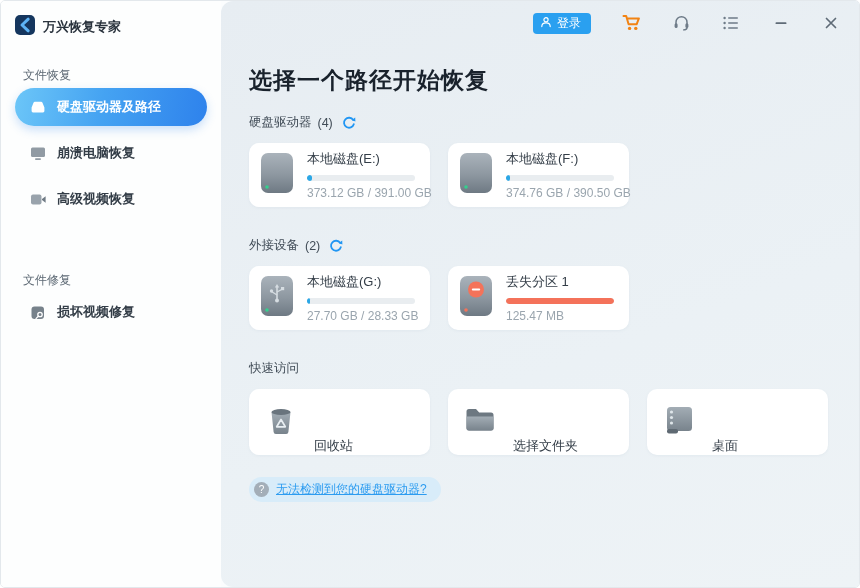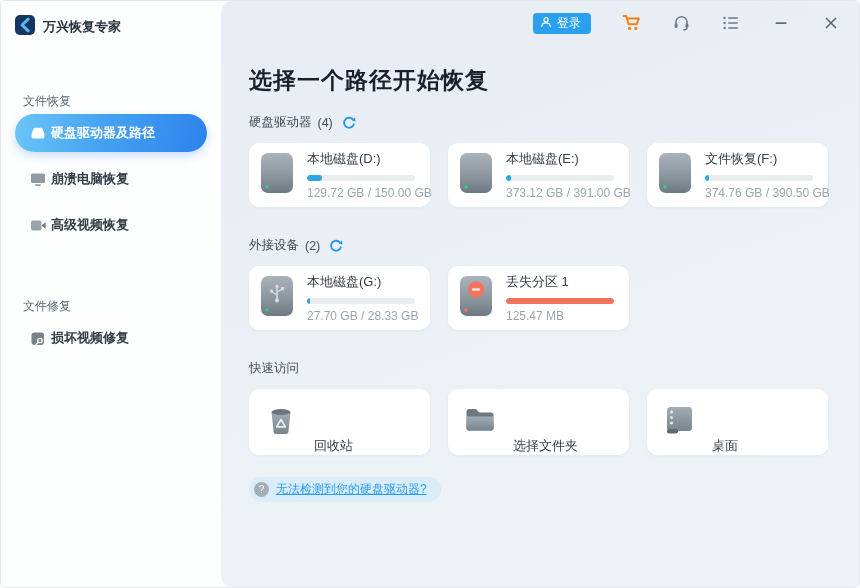--- a/index.html
+++ b/index.html
@@ -5,23 +5,23 @@
   * { margin:0; padding:0; box-sizing:border-box; }
   html,body { width:860px; height:588px; background:#fff; font-family:"Liberation Sans", sans-serif; }
   .window {
     width:860px; height:588px; display:flex; border-radius:5px; overflow:hidden;
     border:1px solid #e3e8ec; background:#fbfdfe;
   }
   
   .sidebar { width:220px; background:#fdfefe; flex:none; padding-top:10px; position:relative; z-index:2; }
   .logo-row { display:flex; align-items:center; gap:8px; padding:4px 0 0 14px; }
   .logo-title { font-size:13px; font-weight:bold; color:#2a333d; }
-  .side-section-label { font-size:12px; color:#5d6974; padding:0 0 0 22px; margin-top:54px; }
+  .side-section-label { font-size:12px; color:#5d6974; padding:0 0 0 22px; margin-top:28px; }
   .side-section-label.second { margin-top:54px; }
-  .nav-item { display:flex; align-items:center; gap:4px; height:38px; margin:4px 14px 0 14px; padding-left:14px; border-radius:19px; cursor:pointer; }
+  .nav-item { display:flex; align-items:center; gap:10px; height:38px; margin:4px 14px 0 14px; padding-left:14px; border-radius:19px; cursor:pointer; }
   .nav-item .nav-label { font-size:13px; font-weight:bold; color:#333d47; }
   .nav-item.active { background:linear-gradient(100deg,#6cc6f8 0%,#45a3f2 45%,#2e82ec 100%); box-shadow:0 4px 10px rgba(46,130,236,.25); }
   .nav-item.active .nav-label { color:#ffffff; }
   .nav-item + .nav-item { margin-top:8px; }
   .nav-icon { width:18px; height:17px; display:flex; align-items:center; justify-content:center; flex:none; }
   
   .main { flex:1; background:linear-gradient(160deg,#e7edf2 0%,#ebf1f5 60%,#eef3f6 100%); border-top-left-radius:12px; border-bottom-left-radius:12px; position:relative; overflow:hidden; }
   .topbar { height:38px; display:flex; align-items:center; justify-content:flex-end; gap:30px; padding:6px 18px 0 0; }
   .login-btn { display:flex; align-items:center; gap:5px; background:#2aa0f0; border:none; color:#fff; font-size:12px; height:21px; padding:0 10px 0 7px; border-radius:4px; cursor:pointer; font-family:inherit; }
   .tb-icon { width:20px; height:20px; display:flex; align-items:center; justify-content:center; cursor:pointer; }
@@ -181,35 +181,20 @@
           <svg width="14" height="14" viewBox="0 0 14 14">
               <path d="M11.8 8.2 A5 5 0 1 1 11.2 4" fill="none" stroke="#2196f3" stroke-width="1.8" stroke-linecap="round"></path>
               <polygon points="13.2,1.6 13.4,5.5 9.8,4.1" fill="#2196f3"></polygon>
             </svg>
         </span>
       </div>
 
       <div class="grid">
 
 
-        <div class="card drive-card">
-          <span>
-            <svg width="36" height="42" viewBox="0 0 36 42">
-                <rect x="2" y="1" width="32" height="40" rx="7" fill="url(#dg)"></rect>
-                <circle cx="8" cy="35" r="1.8" fill="#35d08e"></circle>
-              </svg>
-          </span>
-          <div class="drive-body">
-            <div class="drive-name">本地磁盘(D:)</div>
-            <div class="bar-track">
-                <div class="bar-fill" style="width: 14%;"></div>
-              </div>
-            <div class="drive-size">129.72 GB / 150.00 GB</div>
-          </div>
-        </div>
 
         <div class="card drive-card">
           <span>
             <svg width="36" height="42" viewBox="0 0 36 42">
                 <rect x="2" y="1" width="32" height="40" rx="7" fill="url(#dg)"></rect>
                 <circle cx="8" cy="35" r="1.8" fill="#35d08e"></circle>
               </svg>
           </span>
           <div class="drive-body">
             <div class="drive-name">本地磁盘(E:)</div>
@@ -221,21 +206,21 @@
         </div>
 
         <div class="card drive-card">
           <span>
             <svg width="36" height="42" viewBox="0 0 36 42">
                 <rect x="2" y="1" width="32" height="40" rx="7" fill="url(#dg)"></rect>
                 <circle cx="8" cy="35" r="1.8" fill="#35d08e"></circle>
               </svg>
           </span>
           <div class="drive-body">
-            <div class="drive-name">文件恢复(F:)</div>
+            <div class="drive-name">本地磁盘(F:)</div>
             <div class="bar-track">
                 <div class="bar-fill" style="width: 4%;"></div>
               </div>
             <div class="drive-size">374.76 GB / 390.50 GB</div>
           </div>
         </div>
       </div>
 
       <div class="section-head later">
         <span class="section-label">外接设备</span>

